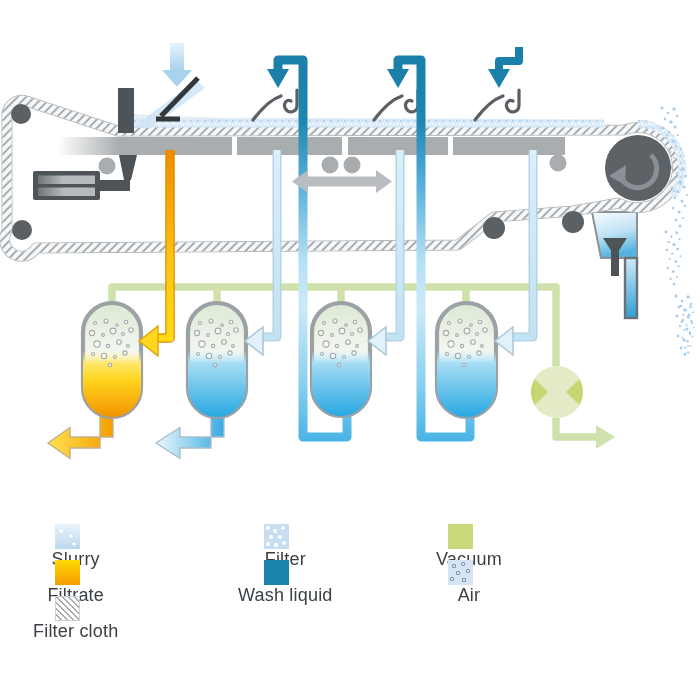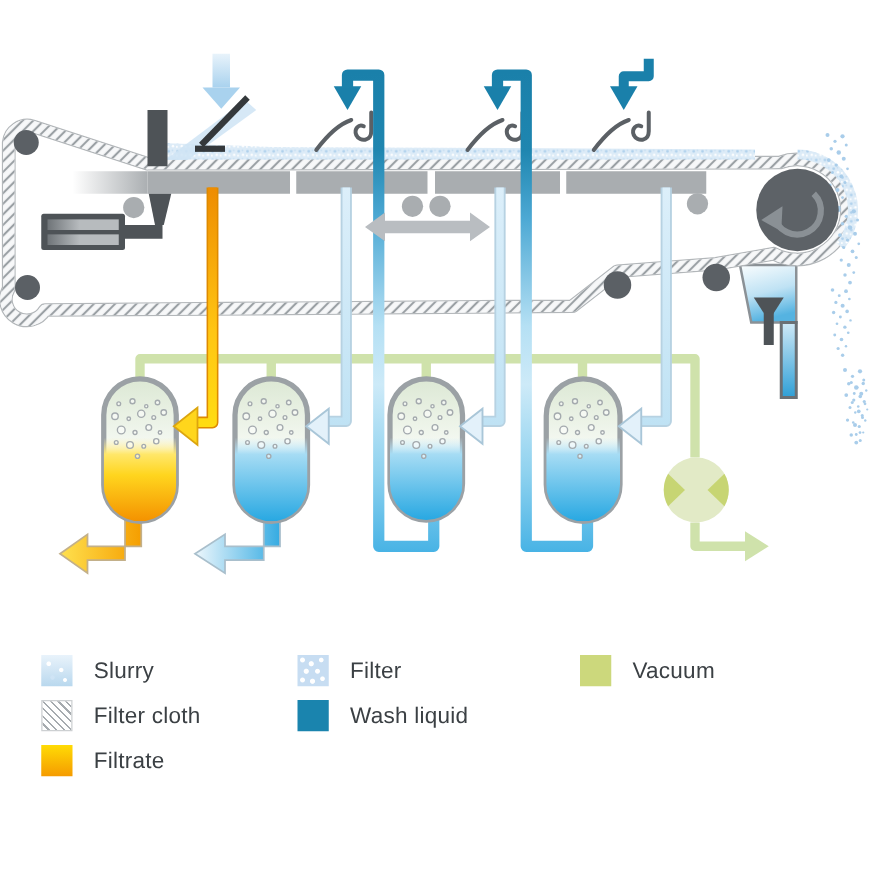--- a/index.html
+++ b/index.html
@@ -1,22 +1,22 @@
 <!DOCTYPE html>
 <html><head>
 <meta charset="utf-8">
 <style>
   html,body{margin:0;padding:0;background:#ffffff;}
   #stage{position:relative;width:700px;height:700px;background:#ffffff;overflow:hidden;
          font-family:"Liberation Sans",sans-serif;}
   #diagram-svg{position:absolute;left:0;top:0;}
   .legend{position:absolute;left:0;top:0;width:700px;height:700px;pointer-events:none;}
   .lcol{position:absolute;top:524px;}
-  .lcol-1{left:33px;} .lcol-2{left:238px;} .lcol-3{left:464px;}
-  .lrow{display:flex;align-items:center;margin-bottom:11px;height:25px;}
+  .lcol-1{left:33px;} .lcol-2{left:238px;} .lcol-3{left:436px;}
+  .lrow{display:flex;align-items:center;margin-bottom:11px;height:25px;flex-direction:column;}
   .sw{width:25px;height:25px;flex:0 0 25px;margin-right:17px;}
   .llabel{font-size:18px;color:#3b4044;white-space:nowrap;letter-spacing:.2px;}
   .sw-slurry{background-image:
       radial-gradient(circle at 6px 7px,#ffffff 1.5px,rgba(255,255,255,0) 2.2px),
       radial-gradient(circle at 16px 12px,#ffffff 1.4px,rgba(255,255,255,0) 2.1px),
       radial-gradient(circle at 9px 18px,#cfe4f5 1.4px,rgba(255,255,255,0) 2.1px),
       radial-gradient(circle at 19px 20px,#ffffff 1.2px,rgba(255,255,255,0) 1.9px),
       linear-gradient(180deg,#e9f3fb,#b9d8ee);}
   .sw-cloth{background:repeating-linear-gradient(45deg,#ffffff 0 3px,#a6abaf 3px 4.3px);
       border:1px solid #cdd0d2;box-sizing:border-box;}
@@ -327,38 +327,42 @@
   <polygon points="308,176.5 376,176.5 376,170 392,181.5 376,193 376,186.5 308,186.5 308,193 292,181.5 308,170" fill="#b9bdc1"></polygon>
 </svg>
 
 <div class="legend">
   <div class="lcol lcol-1">
     <div class="lrow">
       <span class="sw sw-slurry"></span>
       <span class="llabel">Slurry</span>
     </div>
     <div class="lrow">
+      <span class="sw sw-filtrate"></span>
+      <span class="llabel">Filtrate</span>
+    </div>
+    <div class="lrow">
       <span class="sw sw-cloth"></span>
       <span class="llabel">Filter cloth</span>
     </div>
-    <div class="lrow">
-      <span class="sw sw-filtrate"></span>
-      <span class="llabel">Filtrate</span>
-    </div>
   </div>
   <div class="lcol lcol-2">
     <div class="lrow">
       <span class="sw sw-solids"></span>
       <span class="llabel">Filter</span>
     </div>
     <div class="lrow">
       <span class="sw sw-washliquid"></span>
       <span class="llabel">Wash liquid</span>
     </div>
   </div>
   <div class="lcol lcol-3">
     <div class="lrow">
       <span class="sw sw-vacuum"></span>
       <span class="llabel">Vacuum</span>
+    </div>
+    <div class="lrow">
+      <span class="sw sw-air"></span>
+      <span class="llabel">Air</span>
     </div>
   </div>
 </div>
 </div>
 
 </body></html>

